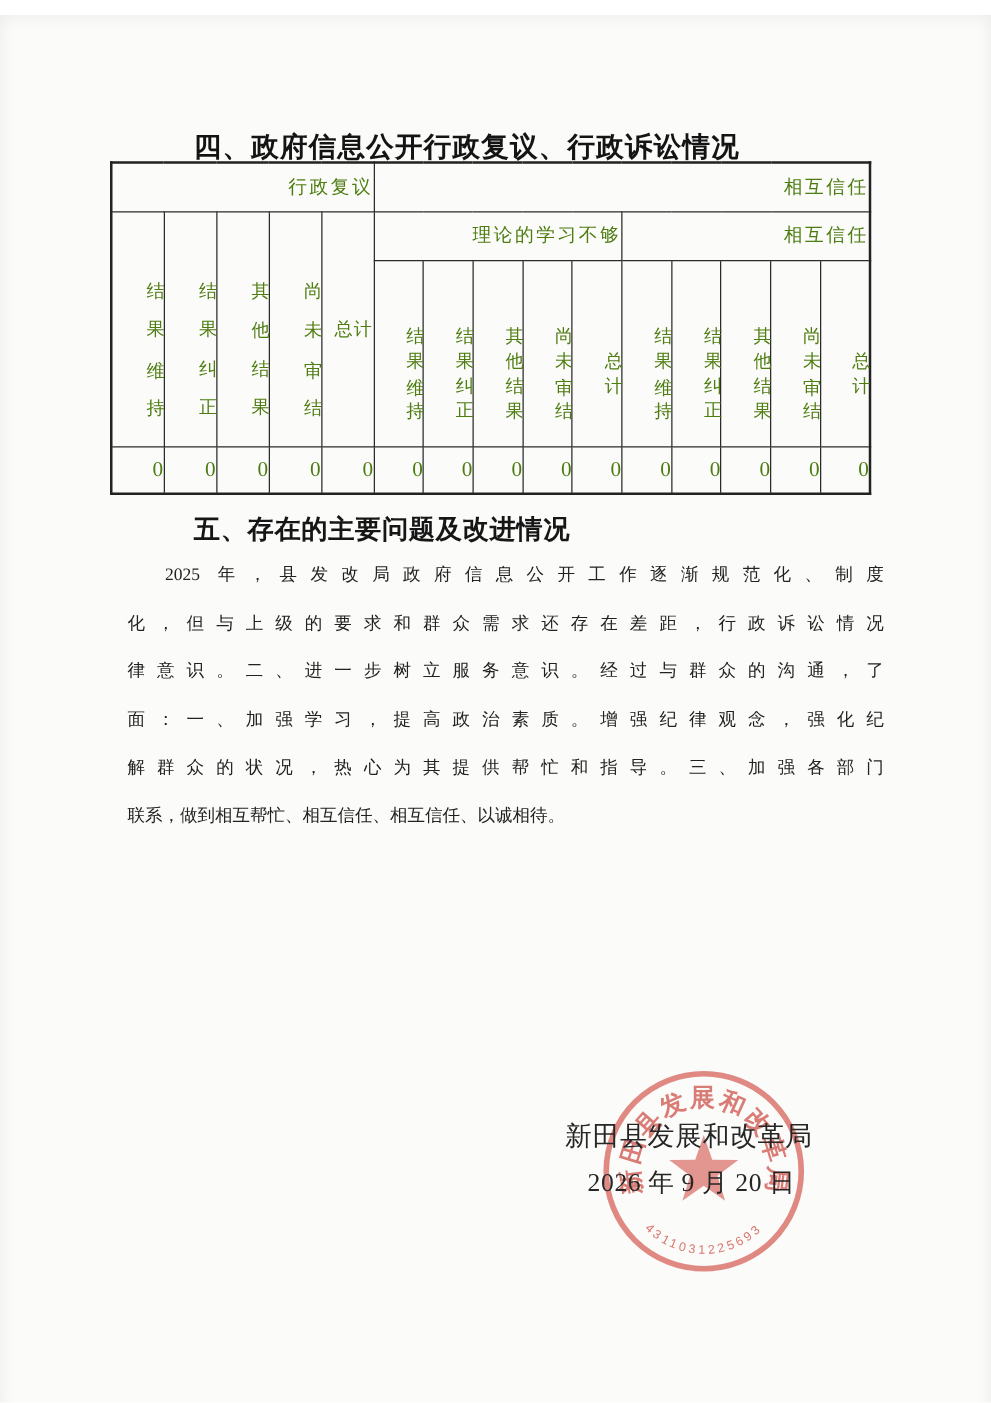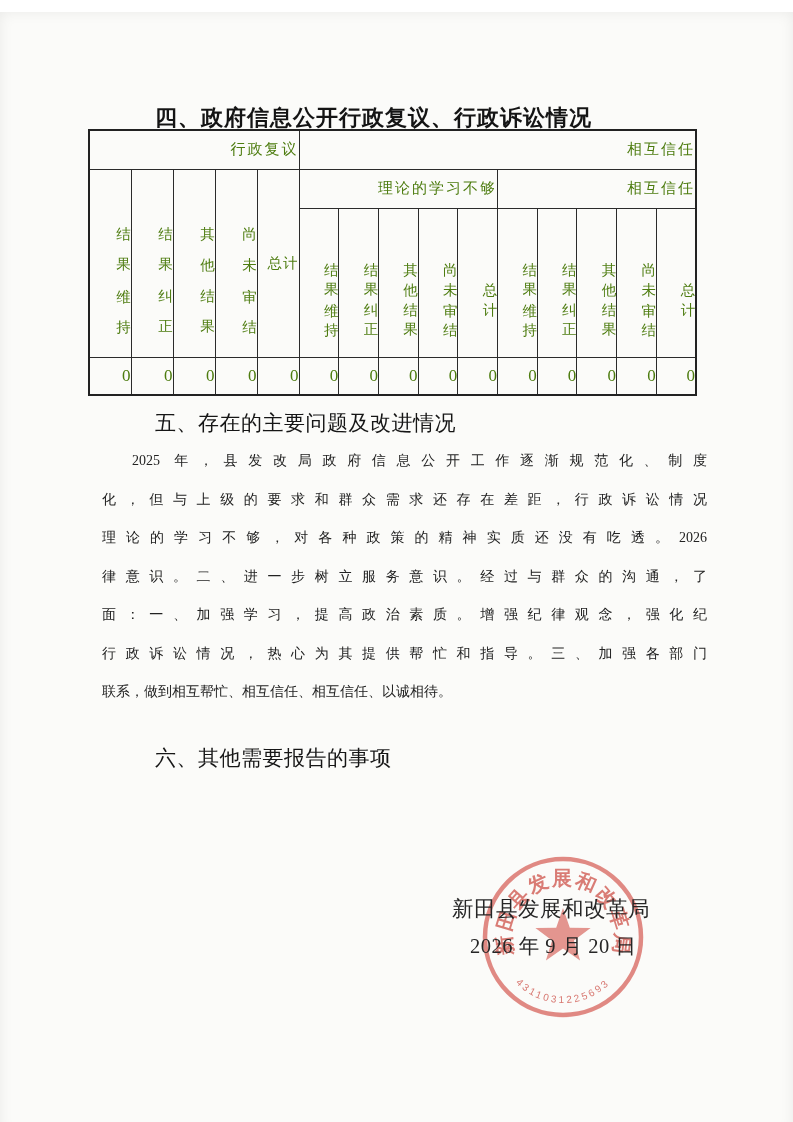--- a/index.html
+++ b/index.html
@@ -44,21 +44,21 @@
     display:inline-block;font-size:14.5px;line-height:1;
   }
   .vt span{letter-spacing:31px;margin-bottom:-31px;}
   .vs span{letter-spacing:20px;margin-bottom:-20px;}
   .hcell{font-size:14.5px;letter-spacing:1px;}
   tr.r-data td{font-size:17px;}
   
   .sec-heading{
     position:absolute;left:155px;
     font-family:"Liberation Sans","DejaVu Sans",sans-serif;
-    font-weight:400;font-size:21px;letter-spacing:0.5px;color:#161616;
+    font-weight:700;font-size:21px;letter-spacing:0.5px;color:#161616;
     white-space:nowrap;
   }
   #h-issues{top:397px;}
   #h-other{top:732px;}
   .para{
     position:absolute;left:102px;width:605px;
     font-size:14px;line-height:38.5px;color:#222;
   }
   #para-issues{top:430px;}
   .bline{
@@ -160,28 +160,26 @@
       <td>0</td>
     </tr>
   </tbody>
     </table>
 
   <div class="sec-heading" id="h-issues">五、存在的主要问题及改进情况</div>
 
   <div class="para" id="para-issues">
     <div class="bline first">2025 年，县发改局政府信息公开工作逐渐规范化、制度</div>
     <div class="bline">化，但与上级的要求和群众需求还存在差距，行政诉讼情况</div>
-    <div class="bline">理论的学习不够，对各种政策的精神实质还没有吃透。2026</div>
     <div class="bline">律意识。二、进一步树立服务意识。经过与群众的沟通，了</div>
     <div class="bline">面：一、加强学习，提高政治素质。增强纪律观念，强化纪</div>
-    <div class="bline">行政诉讼情况，热心为其提供帮忙和指导。三、加强各部门</div>
+    <div class="bline">解群众的状况，热心为其提供帮忙和指导。三、加强各部门</div>
     <div class="bline last">联系，做到相互帮忙、相互信任、相互信任、以诚相待。</div>
   </div>
 
-  <div class="sec-heading" id="h-other">六、其他需要报告的事项</div>
 
 
   <div class="sig-agency">新田县发展和改革局</div>
   <div class="sig-date">2026 年 9 月 20 日</div>
 
   <svg class="seal" viewBox="0 0 166 166" xmlns="http://www.w3.org/2000/svg">
     <defs>
       <path id="sealArcTop" d="M 35.9 105 A 52 52 0 1 1 130.1 105" fill="none"></path>
       <path id="sealArcBottom" d="M 28.9 120.9 A 66 66 0 0 0 137.1 120.9" fill="none"></path>
     </defs>

